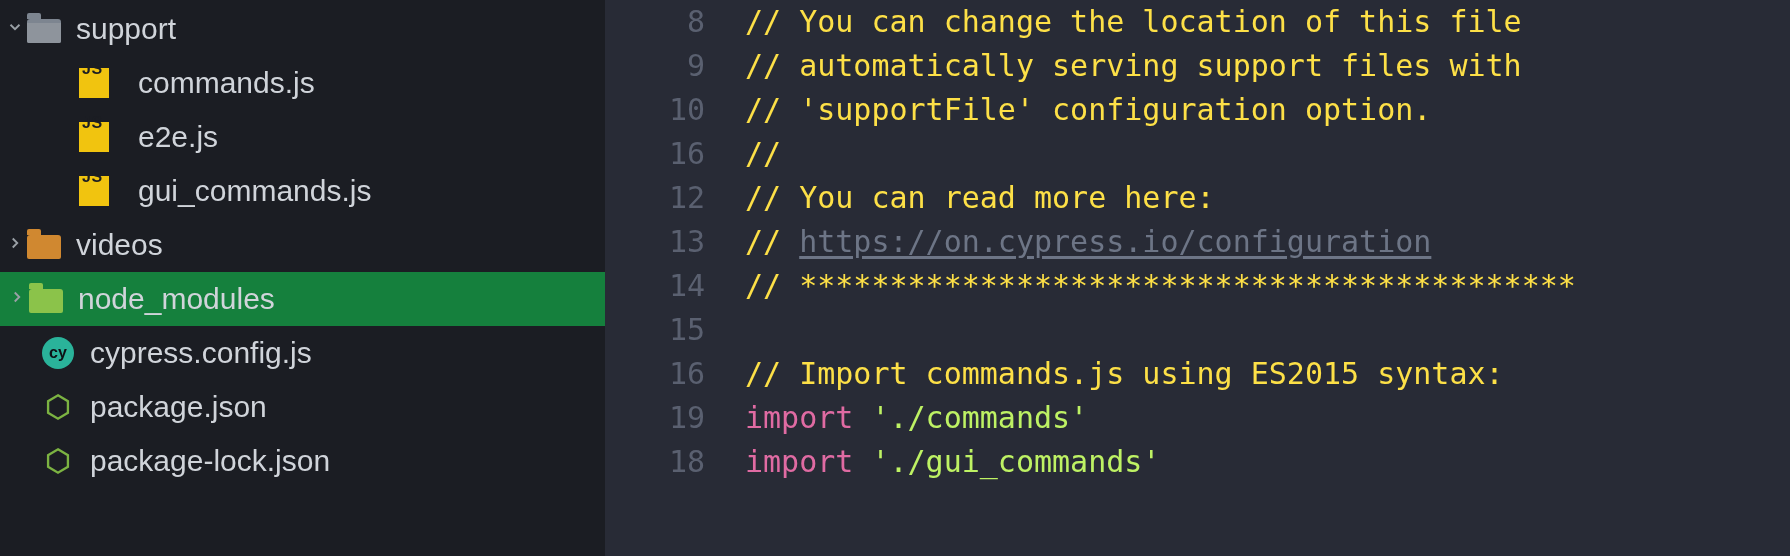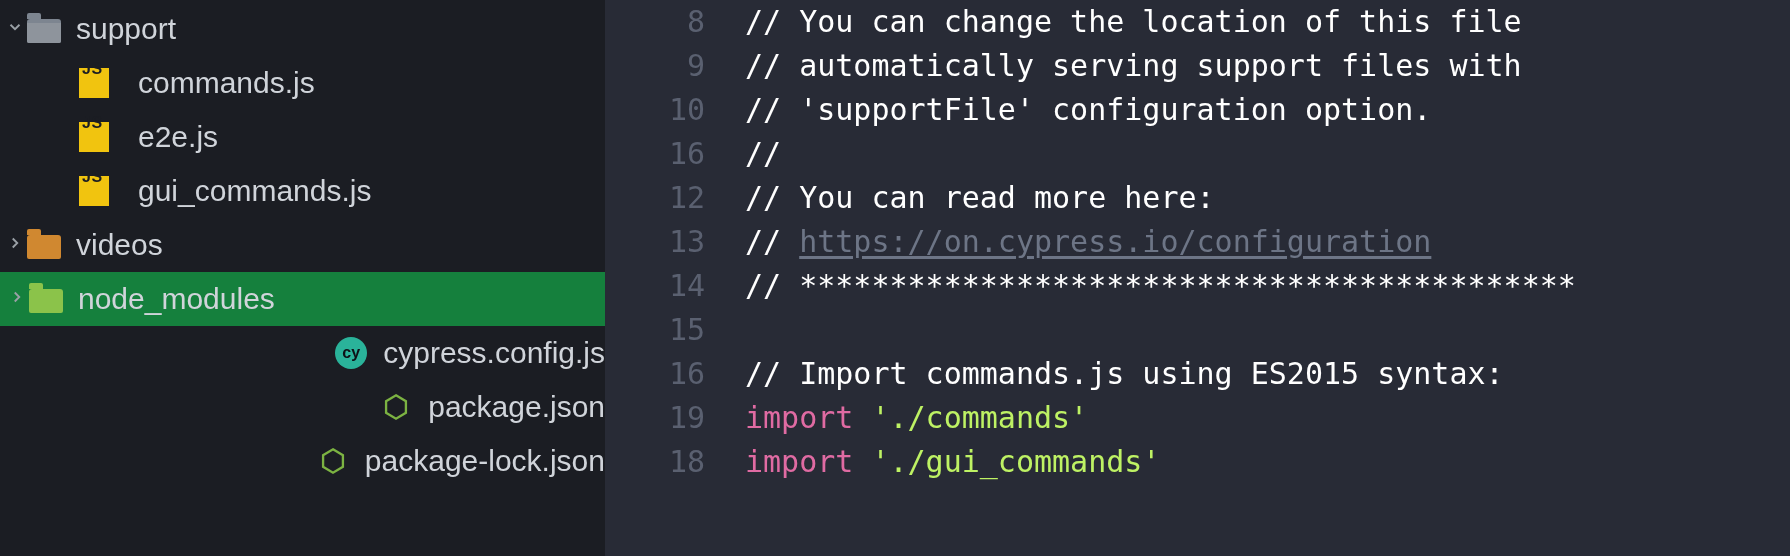--- a/index.html
+++ b/index.html
@@ -48,21 +48,21 @@
     margin-right: 14px;
     flex: 0 0 36px;
     display: flex;
     align-items: center;
     justify-content: center;
   }
   .label { color: #d0d4da; }
   
   .i0 { padding-left: 4px; }
   .i1 { padding-left: 76px; gap: 12px; }
-  .i2 { padding-left: 56px; justify-content: flex-end; }
+  .i2 { padding-left: 40px; }
   
   .folder-shape {
     width: 34px; height: 24px;
     border-radius: 3px 3px 2px 2px;
     position: relative;
     margin-top: 4px;
   }
   .folder-shape::before {
     content: "";
     position: absolute;
@@ -131,21 +131,21 @@
     width: 140px;
     text-align: right;
     padding-right: 40px;
     color: #5a6070;
     flex: 0 0 140px;
     user-select: none;
   }
   .code {
     white-space: pre;
   }
-  .c-comment { color: #ffffff; }
+  .c-comment { color: #fde047; }
   .c-link    { color: #6d7586; text-decoration: underline; text-underline-offset: 4px; }
   .c-keyword { color: #e06ba3; }
   .c-string  { color: #bef264; }
 </style>
 </head>
 <body>
 
 <div class="wrap">
 
   <aside class="sidebar">

